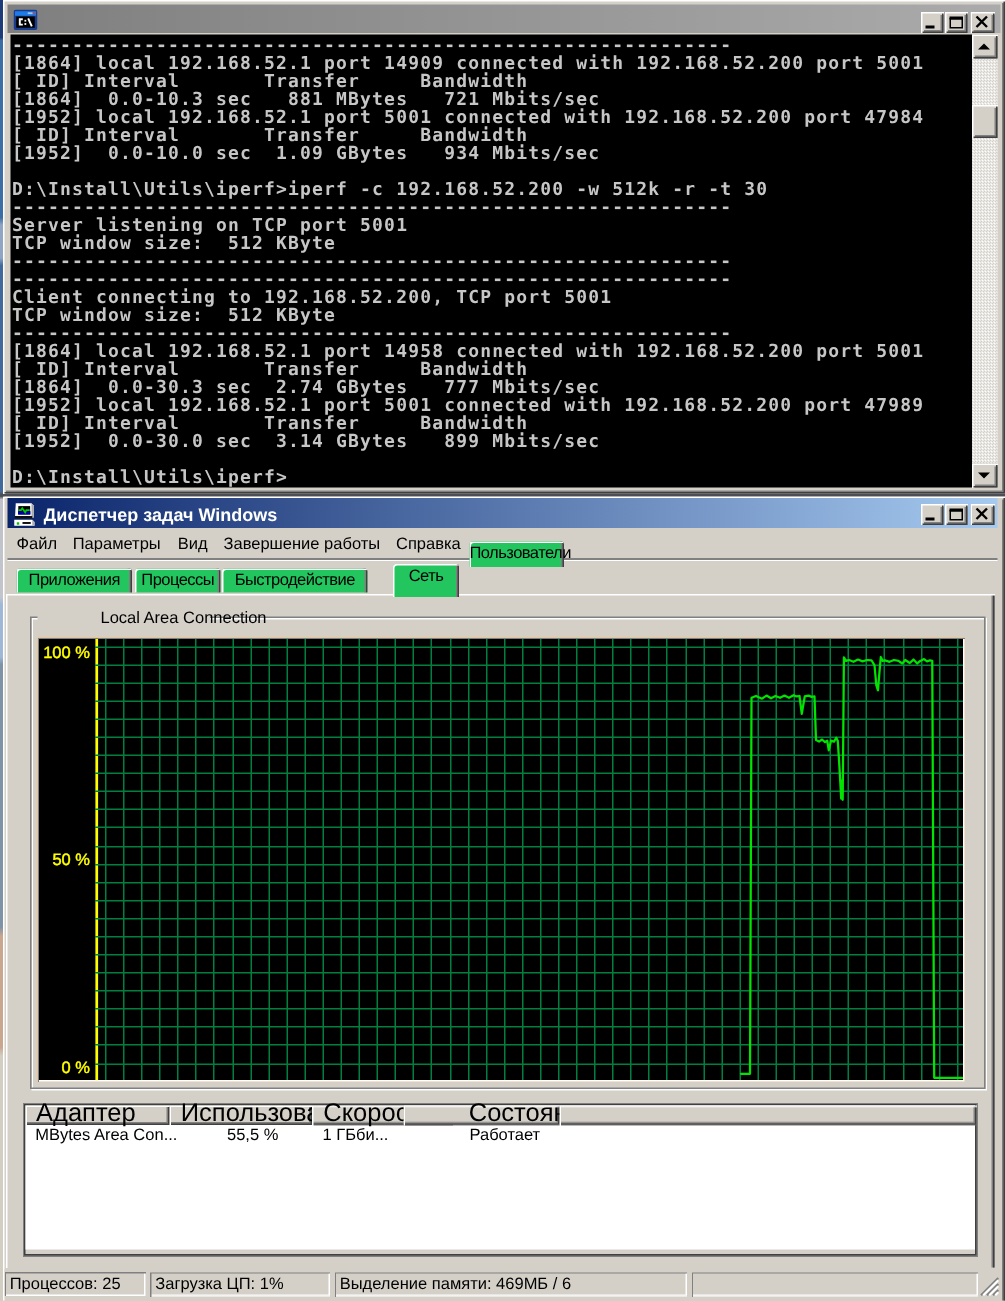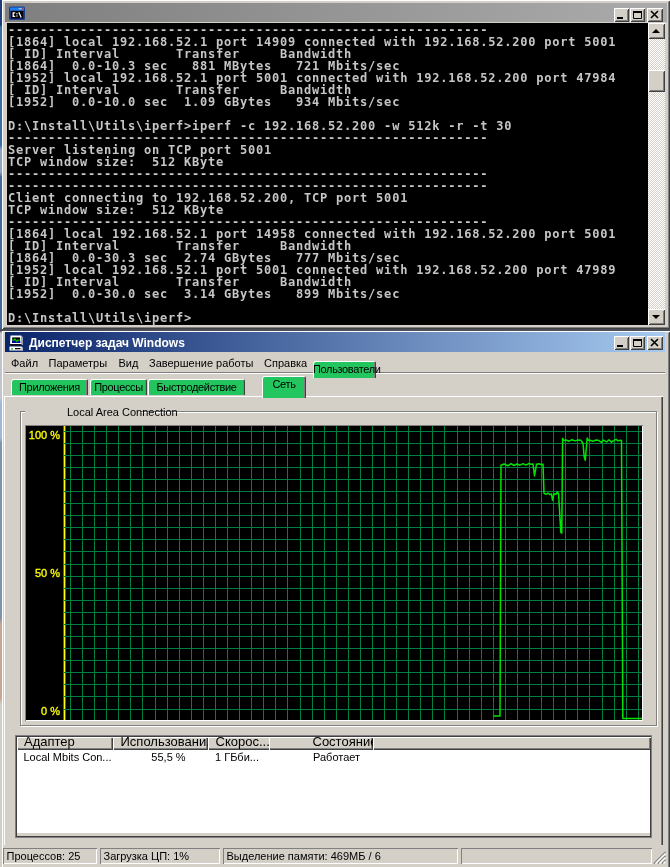--- a/index.html
+++ b/index.html
@@ -89,21 +89,21 @@
      box-shadow:inset 1px 1px 0 #808080, inset -1px -1px 0 #FFFFFF;background:#fdba74;}
   #plot-svg{position:absolute;left:1px;top:1px;}
 
   
   #lv-wrap{left:13px;top:404px;width:637px;height:103px;background:#D4D0C8;
     box-shadow:inset 1px 1px 0 #808080, inset -1px -1px 0 #808080,
                inset 2px 2px 0 #404040, inset -2px -2px 0 #404040;}
   #lv-inner{left:2px;top:2px;width:633px;height:96px;background:#FFFFFF;}
   .hdr-cell{position:absolute;top:0;height:13px;background:#D4D0C8;
     box-shadow:inset 1px 1px 0 #FFFFFF, inset -1px -1px 0 #404040, inset -2px -2px 0 #808080;}
-  .hdr-text{position:absolute;top:-1.5px;font-size:13px;line-height:11px;color:#000;white-space:nowrap;}
+  .hdr-text{position:absolute;top:-1.5px;font-size:17px;line-height:11px;color:#000;white-space:nowrap;}
   .cell-text{position:absolute;font-size:11px;line-height:13px;color:#000;white-space:nowrap;}
 
   
   #tm-statusbar{left:1px;top:515px;width:660px;height:18px;background:#D4D0C8;}
   .status-panel{position:absolute;top:1.5px;height:16.5px;
     box-shadow:inset 1px 1px 0 #808080, inset -1px -1px 0 #FFFFFF;}
   .status-text{position:absolute;left:3.5px;top:3.5px;font-size:11px;line-height:11px;color:#000;white-space:nowrap;}
   #resize-grip{position:absolute;left:650px;top:5px;width:13px;height:13px;}
 </style>
 </head>
@@ -328,21 +328,21 @@
         <div class="hdr-cell" style="left: 95.5px; width: 95px;">
           <span class="hdr-text" style="left: 8px;">Использовани...</span>
         </div>
         <div class="hdr-cell" style="left: 190.5px; width: 61px; padding-left: 33px;">
           <span class="hdr-text" style="left: 8px;">Скорос...</span>
         </div>
         <div class="hdr-cell" style="left: 251.5px; width: 104px;">
           <span class="hdr-text" style="left: 44px;">Состояние</span>
         </div>
         <div class="hdr-cell" style="left: 355.5px; width: 278px;"></div>
-        <span class="cell-text" style="top: 13.5px; left: 6.5px;">Local Mbits Con...</span>
+        <span class="cell-text" style="top: 13.5px; left: 6.5px;">MBytes Area Con...</span>
         <span class="cell-text" style="top: 13.5px; left: 88.6px; width: 80px; text-align: right;">55,5 %</span>
         <span class="cell-text" style="top: 13.5px; left: 198px;">1 ГБби...</span>
         <span class="cell-text" style="top: 13.5px; left: 296px;">Работает</span>
       </div>
   </div>
 
   <div id="tm-statusbar" class="abs">
     <svg id="resize-grip" width="13" height="13" viewBox="0 0 13 13">
       <g stroke-width="1.4">
           <path d="M12.5 1 L1 12.5" stroke="#808080"></path>

